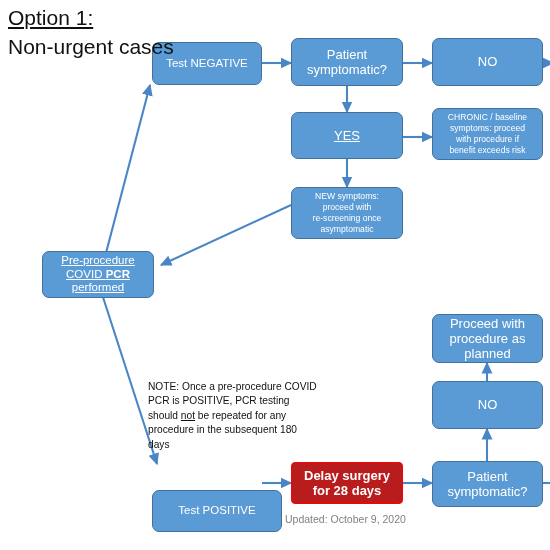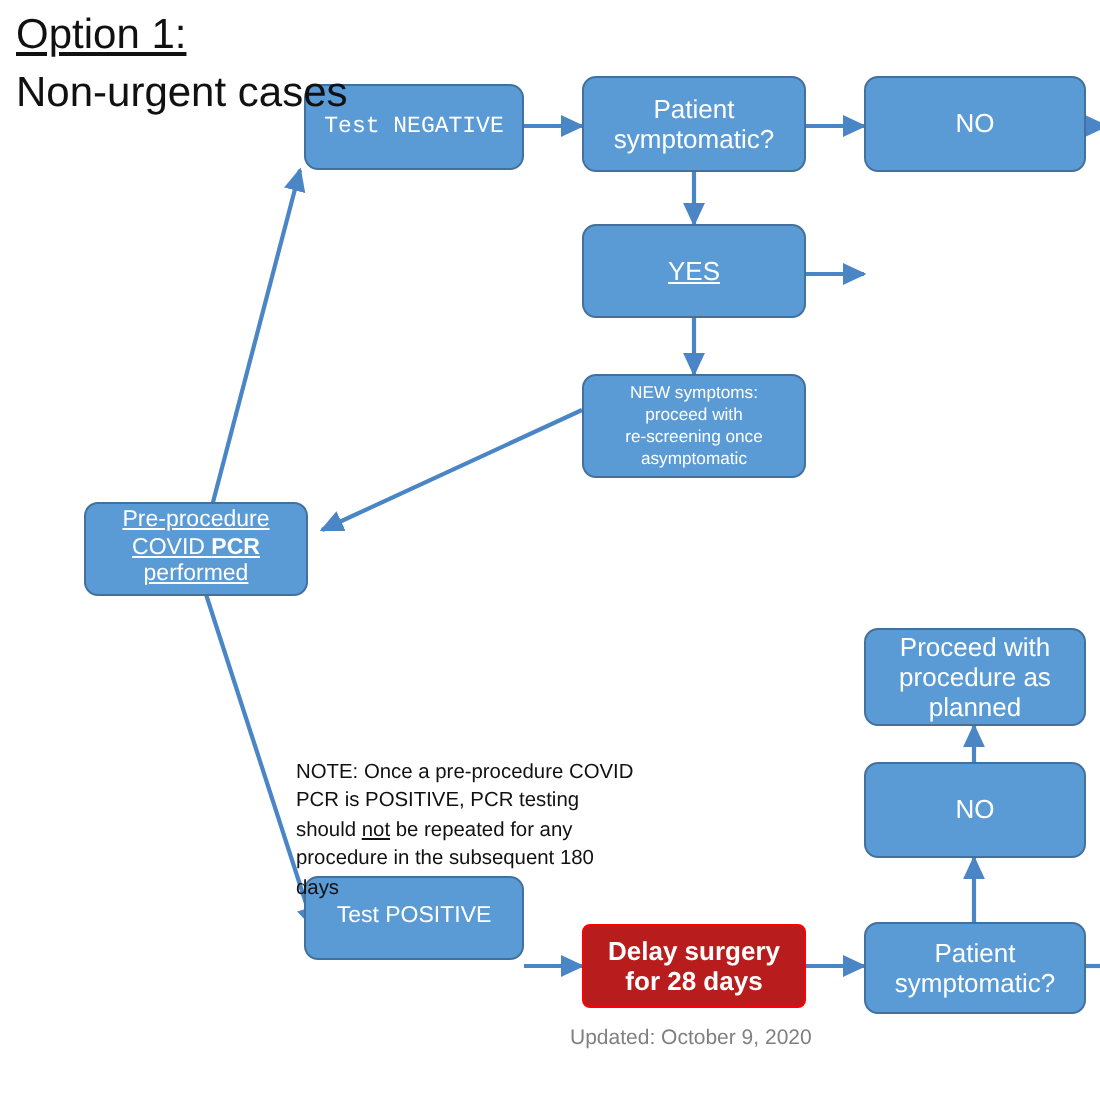--- a/index.html
+++ b/index.html
@@ -130,39 +130,47 @@
 
       <path d="M543,483 L553,483"></path>
     </g>
   </svg>
 
   <div class="headline">
     <div class="u">Option 1:</div>
     <div>Non-urgent cases</div>
   </div>
 
-  <div class="node sm" style="left:152px; top:42px; width:110px; height:43px;font-family:Liberation Mono, monospace;">
+  <div class="node sm" style="left:152px; top:42px; width:110px; height:43px;">
     <span>Test NEGATIVE</span>
   </div>
 
   <div class="node md" style="left:291px; top:38px; width:112px; height:48px;">
     <span>
       <span>Patient</span><br>
       <span>symptomatic?</span>
     </span>
   </div>
 
   <div class="node md" style="left:432px; top:38px; width:111px; height:48px;">
     <span>NO</span>
   </div>
 
   <div class="node md" style="left:291px; top:112px; width:112px; height:47px;text-decoration:underline;">
     <span>YES</span>
   </div>
 
+  <div class="node xs" style="left:432px; top:108px; width:111px; height:52px;">
+    <span>
+      <span>CHRONIC / baseline</span><br>
+      <span>symptoms: proceed</span><br>
+      <span>with procedure if</span><br>
+      <span>benefit exceeds risk</span>
+    </span>
+  </div>
 
   <div class="node xs" style="left:291px; top:187px; width:112px; height:52px;align-items:center;">
     <span>
       <span>NEW symptoms:</span><br>
       <span>proceed with</span><br>
       <span>re-screening once</span><br>
       <span>asymptomatic</span>
     </span>
   </div>
 
@@ -179,21 +187,21 @@
       <span>Proceed with</span><br>
       <span>procedure as</span><br>
       <span>planned</span>
     </span>
   </div>
 
   <div class="node md" style="left:432px; top:381px; width:111px; height:48px;">
     <span>NO</span>
   </div>
 
-  <div class="node sm" style="left:152px; top:438px; width:110px; height:42px;">
+  <div class="node sm" style="left:152px; top:490px; width:130px; height:42px;">
     <span>Test POSITIVE</span>
   </div>
 
   <div class="node danger" style="left:291px; top:462px; width:112px; height:42px;">
     <span>
       <span>Delay surgery</span><br>
       <span>for 28 days</span>
     </span>
   </div>
 

